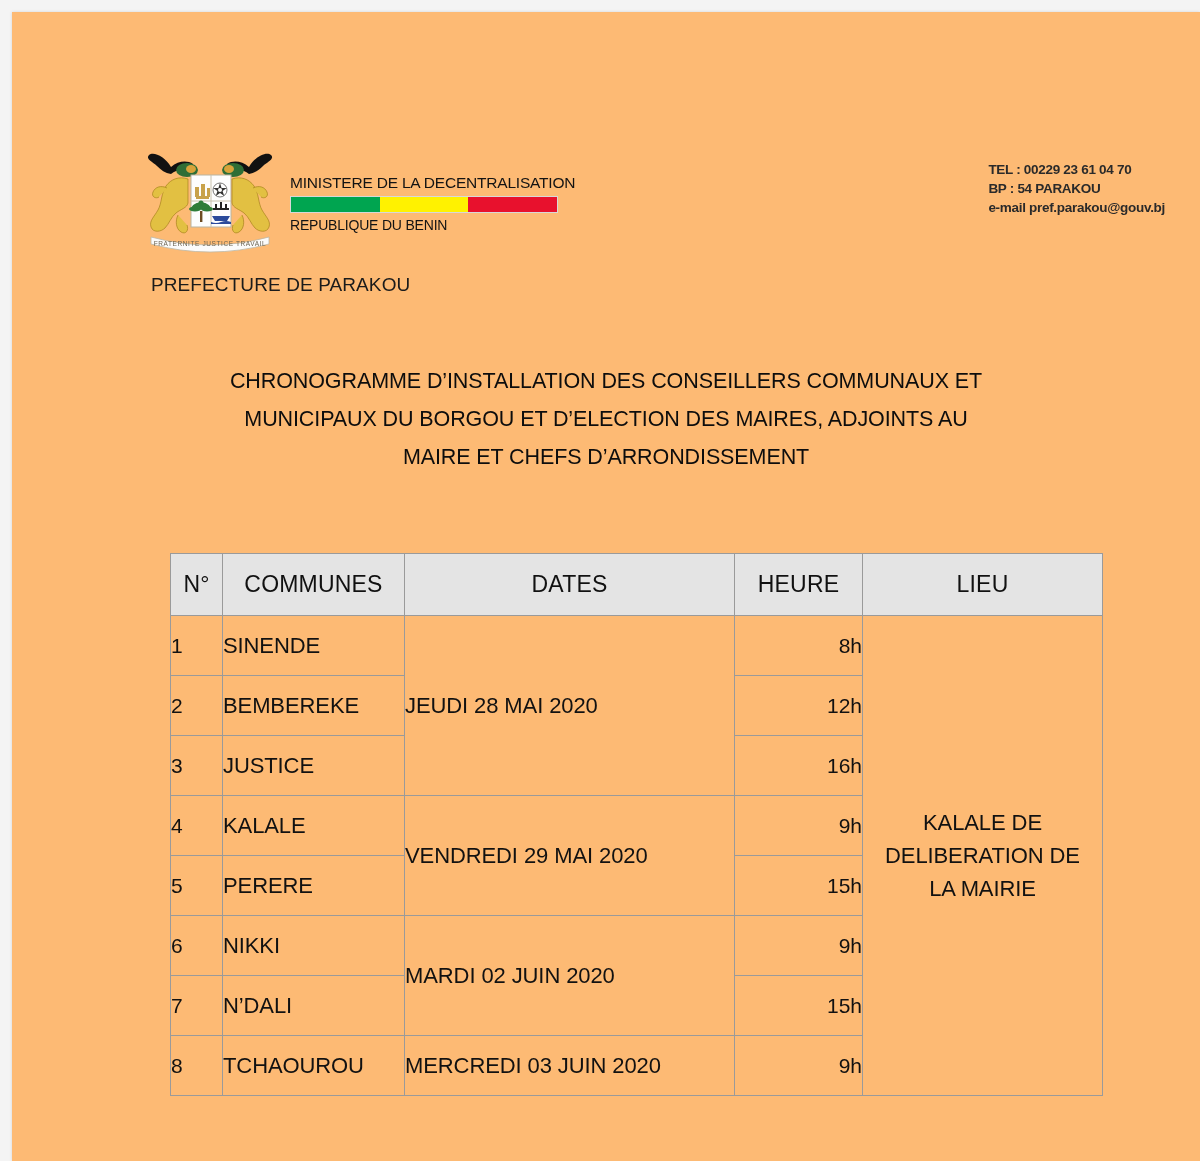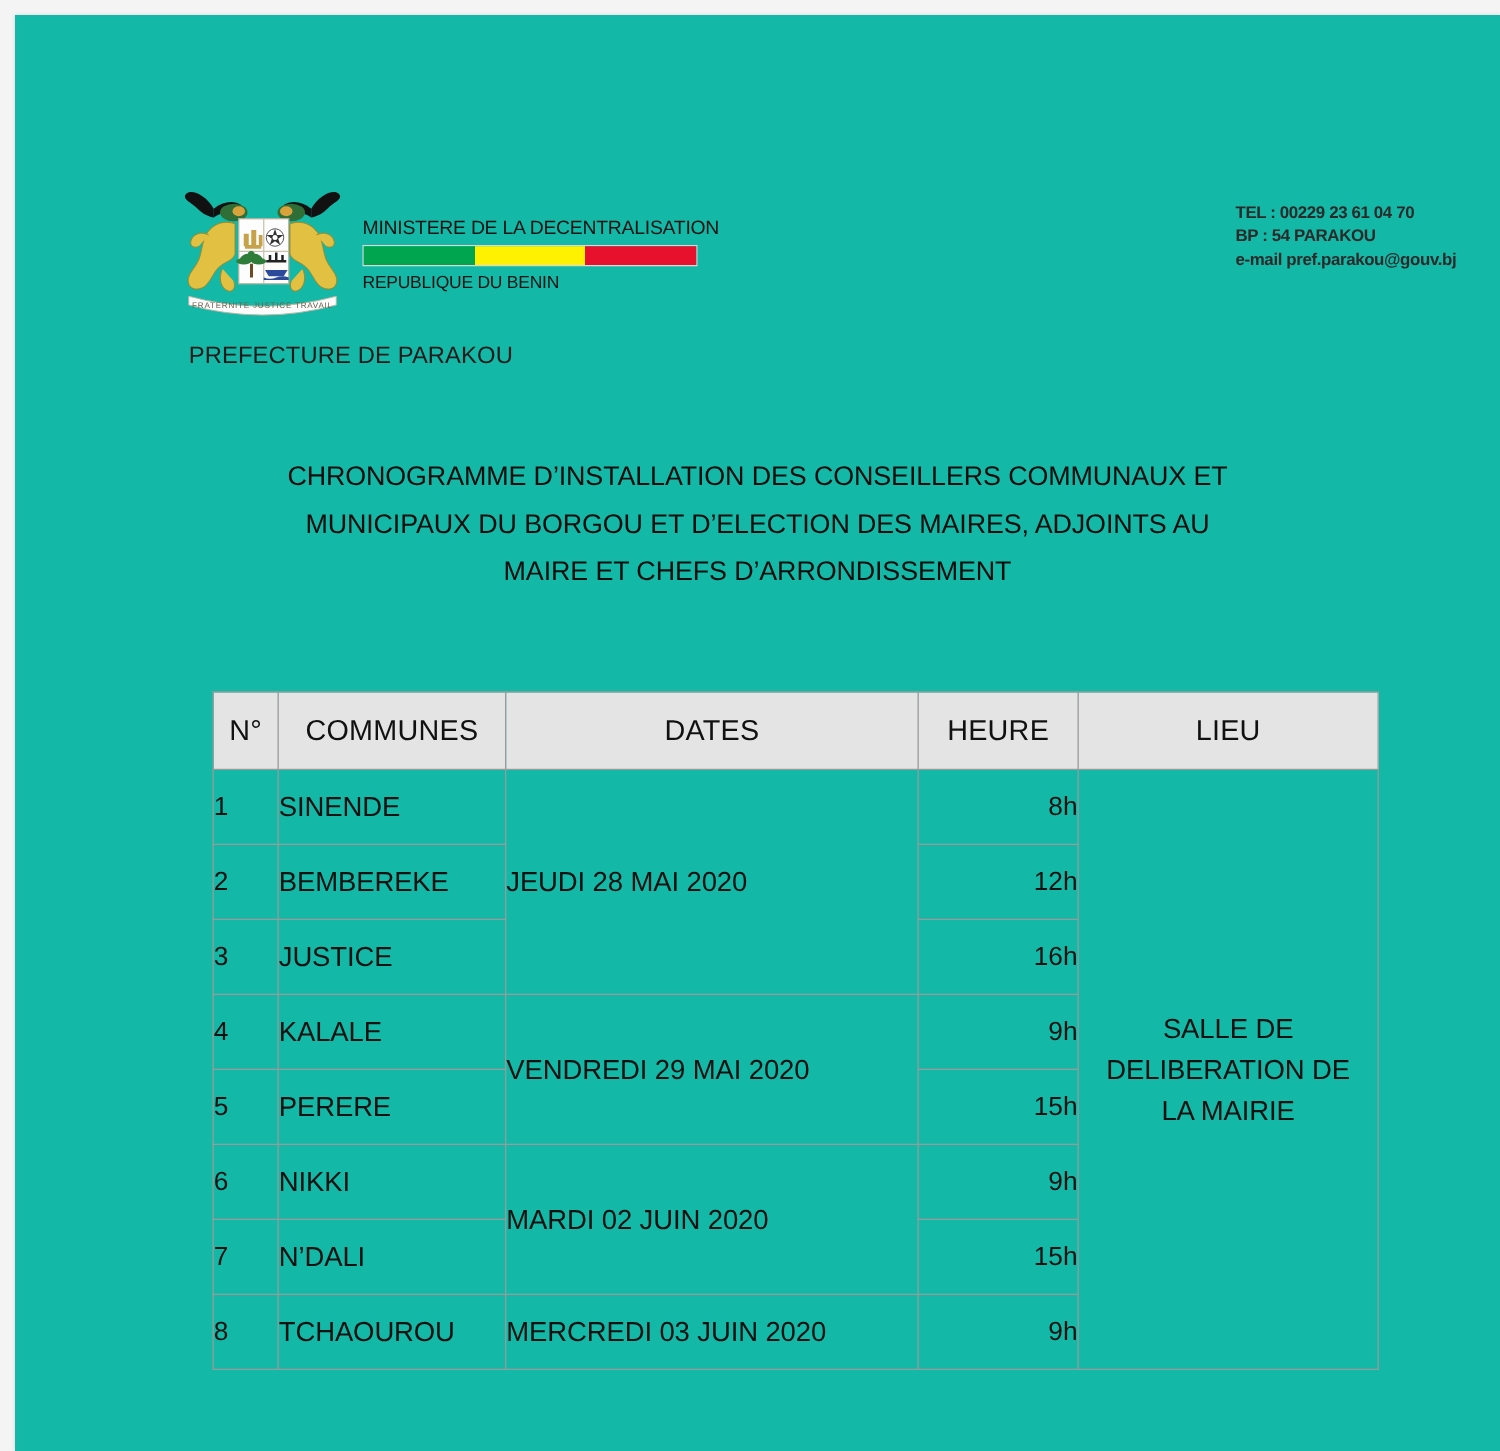--- a/index.html
+++ b/index.html
@@ -14,21 +14,21 @@
     overflow: hidden;
   }
 
   
   .page {
     position: absolute;
     left: 12px;
     top: 12px;
     width: 1188px;
     height: 1149px;
-    background: #14b8a6;
+    background: #fdba74;
     box-shadow: 0 0 3px rgba(0,0,0,0.13);
   }
 
   
   .letterhead {
     position: absolute;
     left: 0;
     top: 0;
     width: 1188px;
     height: 280px;
@@ -301,21 +301,21 @@
         </tr>
       </thead>
       <tbody>
 
         <tr>
           <td class="c-num">1</td>
           <td class="c-commune">SINENDE</td>
           <td class="c-date" rowspan="3">JEUDI 28 MAI 2020</td>
           <td class="c-heure">8h</td>
           <td class="c-lieu" rowspan="8">
-            <div>SALLE DE</div>
+            <div>KALALE DE</div>
             <div>DELIBERATION DE</div>
             <div>LA MAIRIE</div>
           </td>
         </tr>
 
         <tr>
           <td class="c-num">2</td>
           <td class="c-commune">BEMBEREKE</td>
           <td class="c-heure">12h</td>
         </tr>

